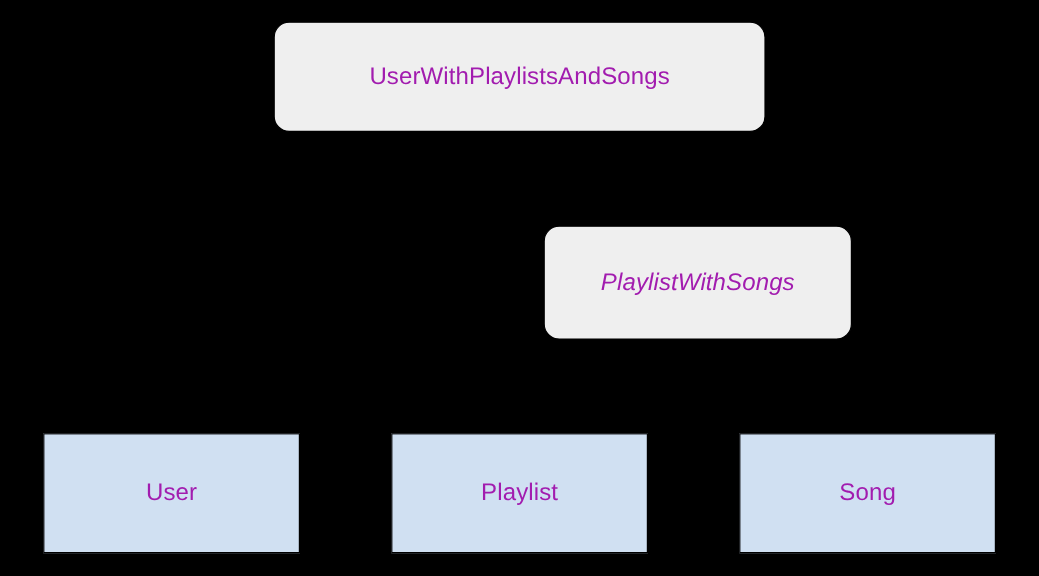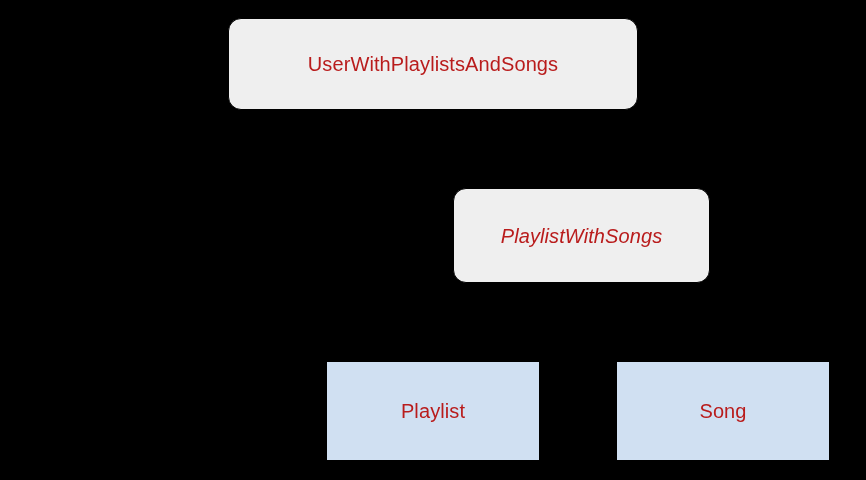--- a/index.html
+++ b/index.html
@@ -26,21 +26,21 @@
     height: 480px;
     pointer-events: none;
   }
   .node {
     position: absolute;
     box-sizing: border-box;
     display: flex;
     align-items: center;
     justify-content: center;
     text-align: center;
-    color: #b91c1c;
+    color: #a21caf;
     font-size: 20px;
     font-weight: 400;
     line-height: 1.2;
     letter-spacing: 0.1px;
     white-space: nowrap;
     user-select: none;
   }
   .node-relation {
     background: #efefef;
     border: 1px solid #000000;
@@ -70,20 +70,23 @@
   </svg>
 
   <div class="node node-relation" style="left:228px; top:18px; width:410px; height:92px;">
     <span class="node-label">UserWithPlaylistsAndSongs</span>
   </div>
 
   <div class="node node-relation" style="left:453px; top:188px; width:257px; height:95px;font-style:italic;">
     <span class="node-label">PlaylistWithSongs</span>
   </div>
 
+  <div class="node node-entity" style="left:36px; top:361px; width:214px; height:100px;">
+    <span class="node-label">User</span>
+  </div>
 
   <div class="node node-entity" style="left:326px; top:361px; width:214px; height:100px;">
     <span class="node-label">Playlist</span>
   </div>
 
   <div class="node node-entity" style="left:616px; top:361px; width:214px; height:100px;">
     <span class="node-label">Song</span>
   </div>
 
 </div>

